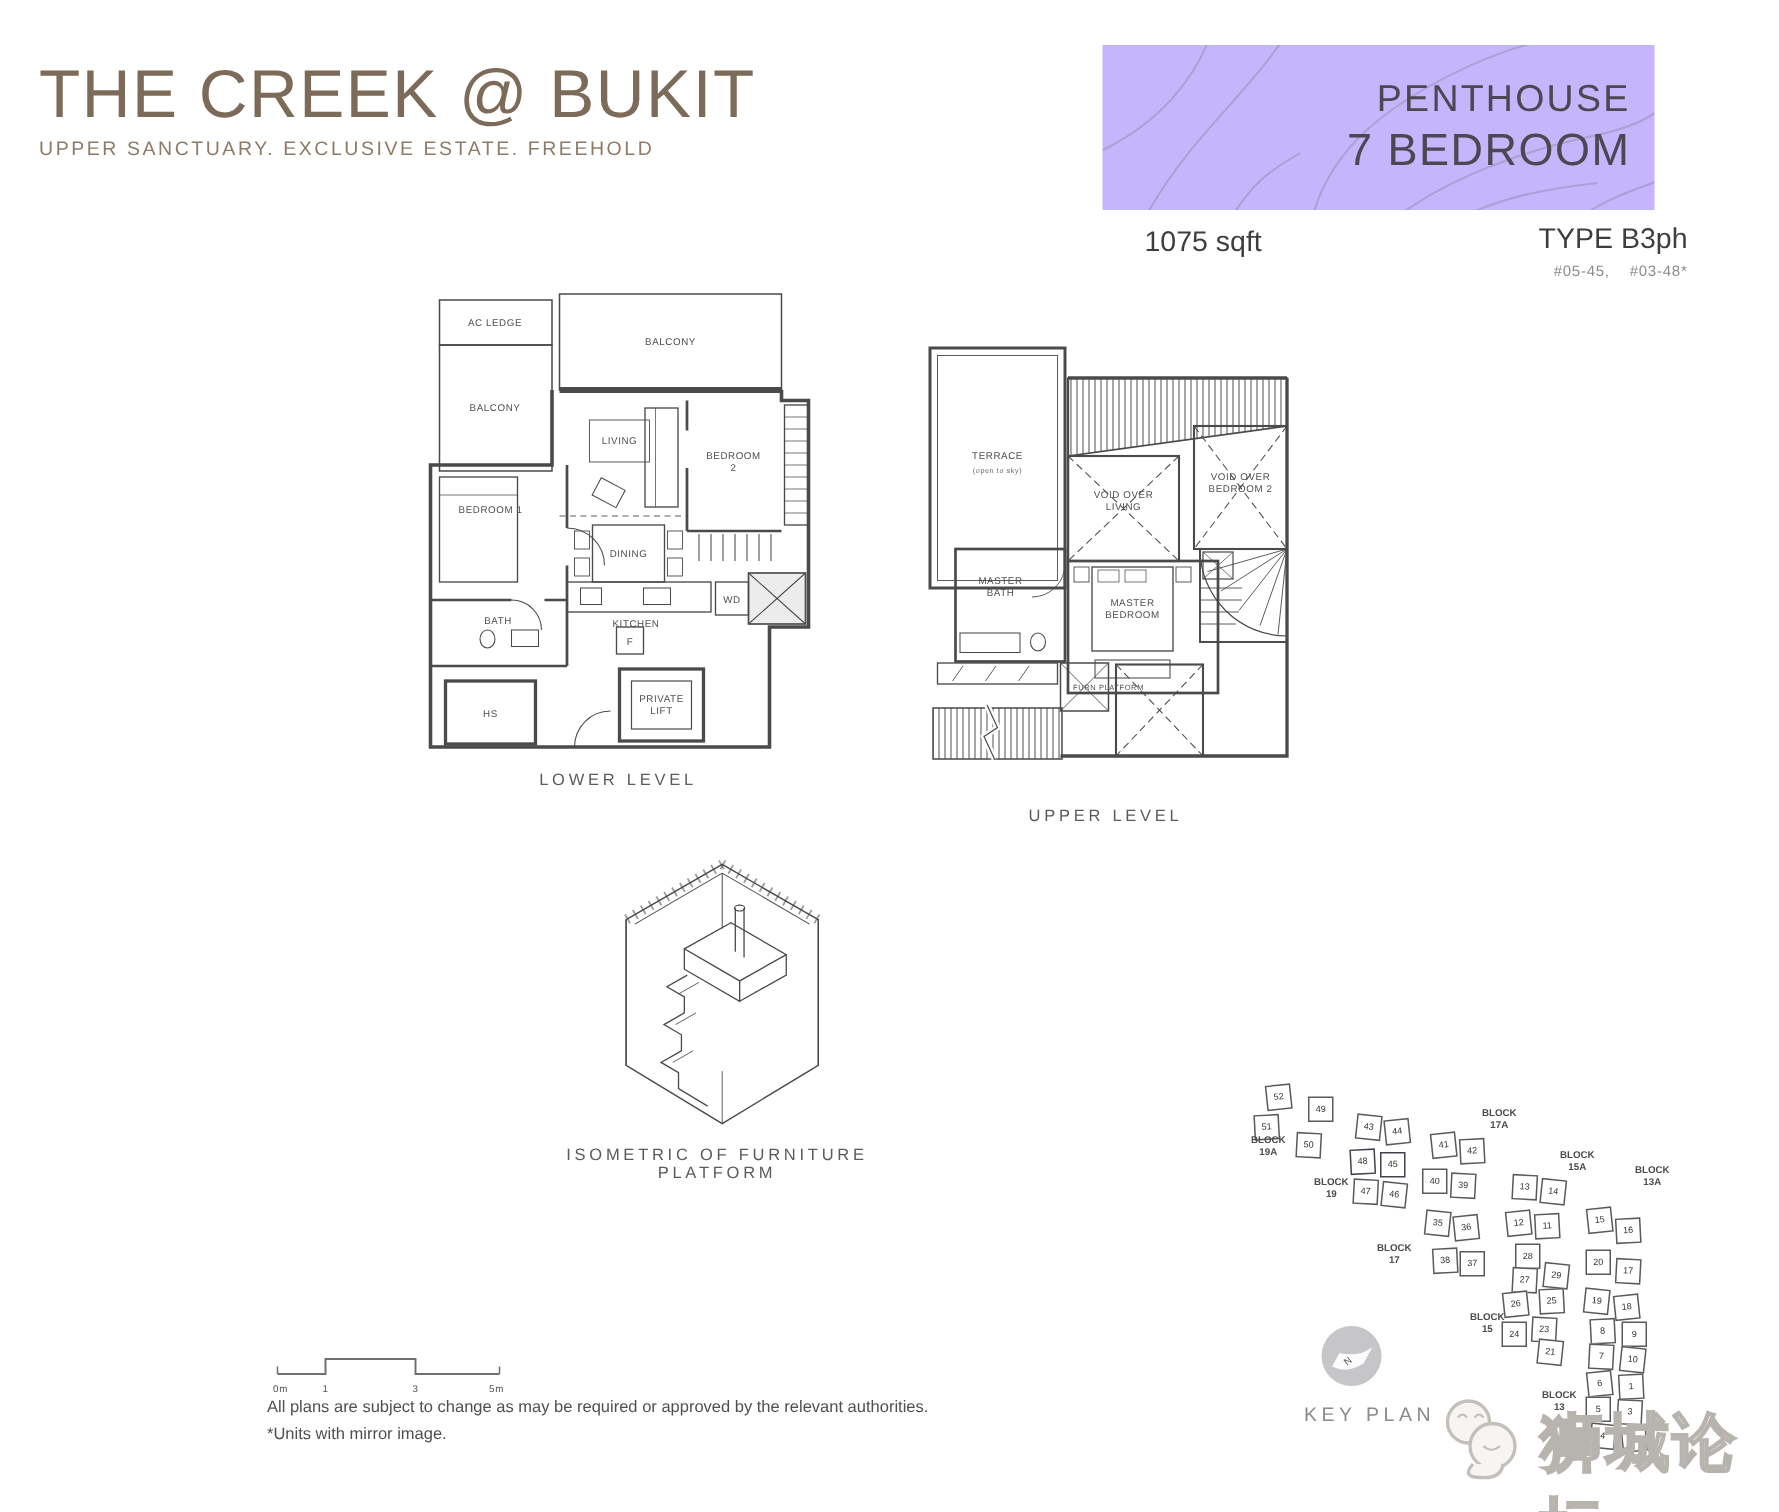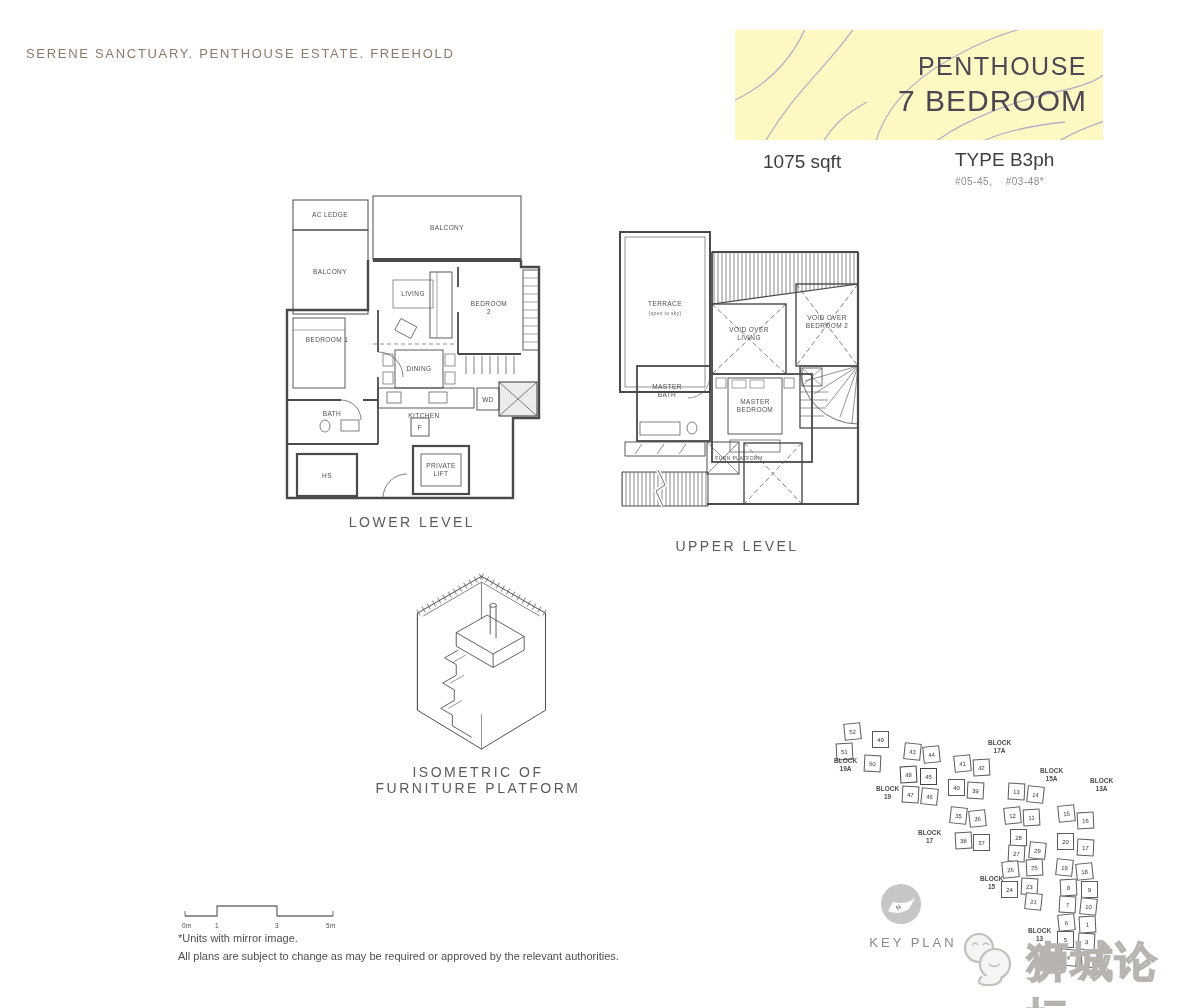--- a/index.html
+++ b/index.html
@@ -12,33 +12,33 @@
   .logo-tag{font-size:13px;color:#8d7b68;letter-spacing:1.7px;margin-top:6px;}
 
   
   #banner{left:735px;top:30px;width:368px;height:110px;background:#cfc5e1;overflow:hidden;}
   #banner svg{position:absolute;left:0;top:0;}
   .banner-text{position:absolute;right:16px;top:22px;text-align:right;color:#4c4751;}
   .banner-line1{font-size:25px;letter-spacing:1.5px;}
   .banner-line2{font-size:30px;letter-spacing:1px;margin-top:3px;}
 
   #area{left:763px;top:151px;font-size:19px;color:#3e3e3e;}
-  #type-block{left:955px;top:149px;width:170px;text-align:left;}
+  #type-block{left:955px;top:149px;width:170px;text-align:right;}
   .unit-type{font-size:19px;color:#3e3e3e;}
   .unit-numbers{font-size:10px;color:#8b8b8b;margin-top:5px;word-spacing:10px;letter-spacing:.5px;}
 
   
   .plan{position:absolute;}
   #lower-plan{left:283px;top:192px;}
   #upper-plan{left:612px;top:226px;}
   #iso{left:398px;top:568px;}
   svg text{font-size:6.5px;fill:#4f4f4f;text-anchor:middle;letter-spacing:.4px;}
   svg text.t-sub{font-size:4.8px;fill:#6a6a6a;}
   svg text.t-xs{font-size:5px;}
-  .plan-caption{font-size:14px;letter-spacing:2.5px;color:#5b5b5b;text-align:center;}
+  .plan-caption{font-size:11px;letter-spacing:2.5px;color:#5b5b5b;text-align:center;}
   #cap-lower{left:283px;top:514px;width:258px;}
   #cap-upper{left:612px;top:514px;width:250px;margin-top:24px;}
   #cap-iso{left:368px;top:764px;width:220px;}
 
   
   #keyplan{left:820px;top:713px;width:310px;height:255px;}
   .kp-unit{position:absolute;width:15px;height:15px;border:1px solid #5a5a5a;background:#fff;
            font-size:6px;color:#333;display:flex;align-items:center;justify-content:center;}
   .kp-unit.hl{border-color:#44404e;}
   .kp-block{position:absolute;font-size:6.5px;font-weight:bold;color:#4c4c4c;white-space:pre-line;
@@ -54,24 +54,25 @@
   
   #watermark{left:955px;top:928px;width:240px;height:70px;}
   #wm-text{position:absolute;left:72px;top:6px;font-size:42px;font-weight:bold;letter-spacing:2px;
            color:#fcfbfa;-webkit-text-stroke:1.6px #b7b3ae;text-shadow:0 0 1px #d8d5d1;
            font-family:"DejaVu Sans",sans-serif;}
 </style>
 </head>
 <body>
 
 <div class="abs" id="logo">
-  <div class="logo-tag">SERENE SANCTUARY. PENTHOUSE ESTATE. FREEHOLD</div>
-</div>
-
-<div class="abs" id="banner" style="background: #fef9c3;">
+  <div class="logo-title">THE CREEK @ BUKIT</div>
+  <div class="logo-tag">UPPER SANCTUARY. EXCLUSIVE ESTATE. FREEHOLD</div>
+</div>
+
+<div class="abs" id="banner" style="background: #c4b5fd;">
   <svg width="368" height="110" viewBox="0 0 368 110">
     <g fill="none" stroke="#a79ac6" stroke-width="1.3" opacity="0.8">
       <path d="M30,112 C60,60 92,38 122,-6"></path>
       <path d="M-4,72 C40,52 62,20 72,-6"></path>
       <path d="M140,115 C152,68 192,40 232,20 C272,0 302,-6 322,-8"></path>
       <path d="M196,115 C228,90 280,70 330,60 C352,55 366,48 372,42"></path>
       <path d="M318,115 C340,100 360,95 372,90"></path>
       <path d="M86,115 C98,95 110,84 132,72"></path>
       <path d="M240,115 C260,104 292,96 330,92"></path>
     </g>
@@ -330,22 +331,22 @@
   <path d="M10,19 v-5 M158,19 v-5" fill="none" stroke="#6f6f6f" stroke-width="1"></path>
   <g fill="#5f5f5f" font-size="8.5" text-anchor="middle">
     <text x="12" y="31">0m</text>
     <text x="42" y="31">1</text>
     <text x="102" y="31">3</text>
     <text x="156" y="31">5m</text>
   </g>
 </svg>
 
 <div class="abs" id="disclaimer">
+  <div>All plans are subject to change as may be required or approved by the relevant authorities.</div>
   <div>*Units with mirror image.</div>
-  <div>All plans are subject to change as may be required or approved by the relevant authorities.</div>
 </div>
 
 <div class="abs" id="watermark">
   <svg width="75" height="62" viewBox="0 0 75 62">
     <g fill="#f6f5f3" stroke="#c3bfba" stroke-width="2.2">
       <circle cx="24" cy="20" r="14"></circle>
       <circle cx="40" cy="36" r="15"></circle>
       <path d="M27,48 q-8,9 5,9 q14,1 15,-9"></path>
     </g>
     <g fill="none" stroke="#c3bfba" stroke-width="1.4">

